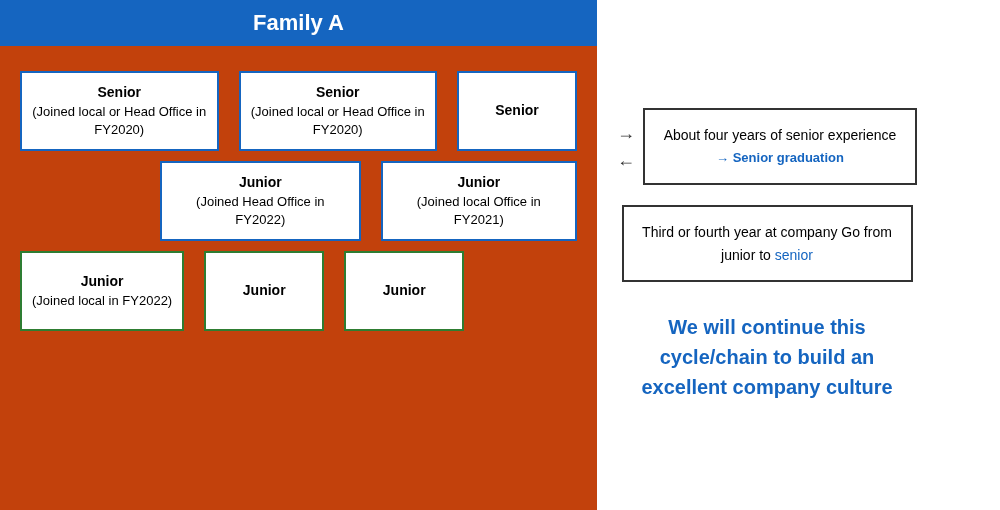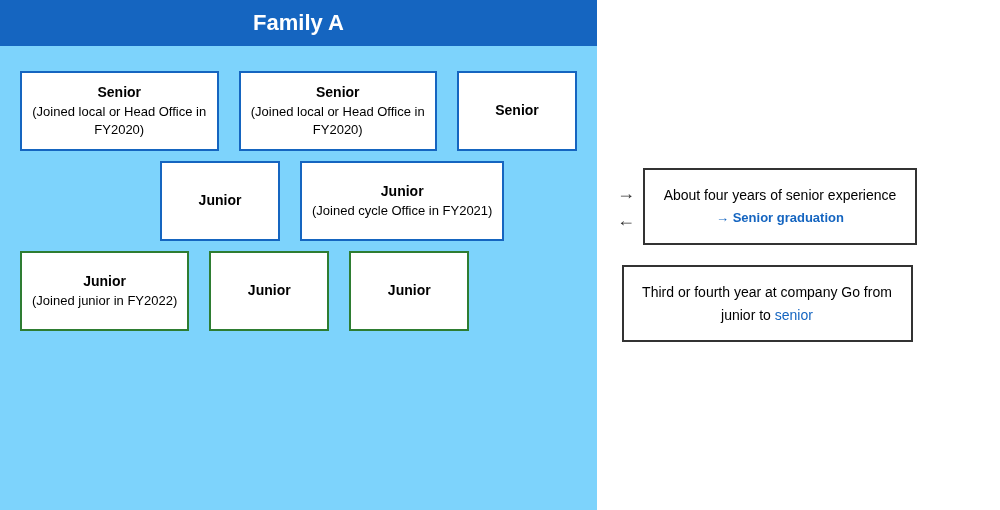--- a/index.html
+++ b/index.html
@@ -13,21 +13,21 @@
     .outer {
       width: 1000px;
       height: 510px;
       display: flex;
       flex-direction: row;
     }
     
     .left-panel {
       width: 597px;
       height: 510px;
-      background: #7dd3fc;
+      background: #c2410c;
       display: flex;
       flex-direction: column;
     }
     .header-bar {
       background: #1565c0;
       color: #fff;
       text-align: center;
       font-size: 22px;
       font-weight: bold;
       padding: 10px 0;
@@ -124,31 +124,32 @@
           <span>(Joined local or Head Office in FY2020)</span>
         </div>
         <div class="box blue">
           <span class="box-title">Senior</span>
         </div>
       </div>
 
       <div class="row row-2">
         <div class="box blue">
           <span class="box-title">Junior</span>
+          <span>(Joined Head Office in FY2022)</span>
         </div>
         <div class="box blue">
           <span class="box-title">Junior</span>
-          <span>(Joined cycle Office in FY2021)</span>
+          <span>(Joined local Office in FY2021)</span>
         </div>
       </div>
 
       <div class="row row-3">
         <div class="box green">
           <span class="box-title">Junior</span>
-          <span>(Joined junior in FY2022)</span>
+          <span>(Joined local in FY2022)</span>
         </div>
         <div class="box green">
           <span class="box-title">Junior</span>
         </div>
         <div class="box green">
           <span class="box-title">Junior</span>
         </div>
       </div>
     </div>
   </div>
@@ -165,14 +166,15 @@
         <span>About four years of senior experience</span>
         <br>
         <span class="blue-link arrow-inline" style="color:#1565c0;font-weight:bold;">→ Senior graduation</span>
       </div>
     </div>
 
     <div class="info-box" style="width:291px;">
       <span>Third or fourth year at company Go from junior to <span class="blue-link" style="color:#1565c0;">senior</span></span>
     </div>
 
+    <div class="cycle-text">We will continue this cycle/chain to build an excellent company culture</div>
   </div>
 </div>
 
 </body></html>

